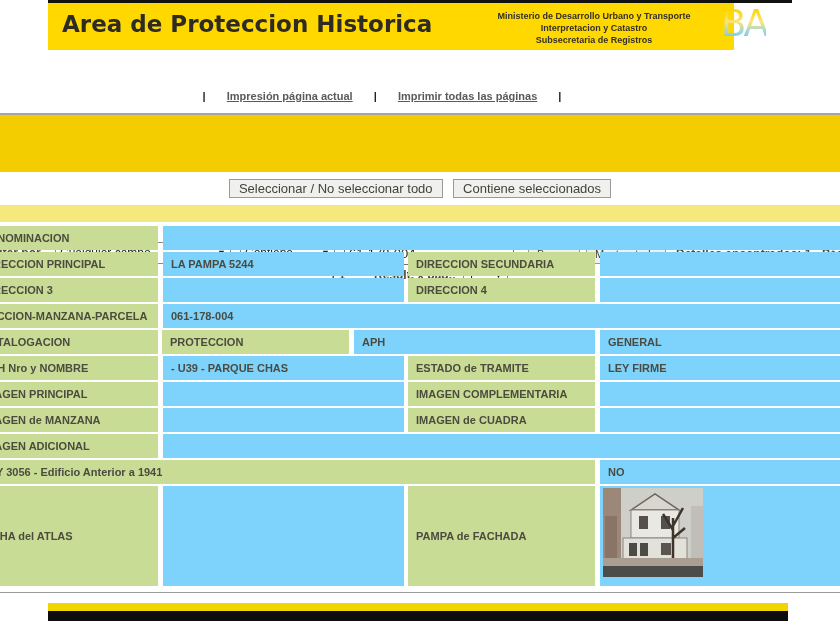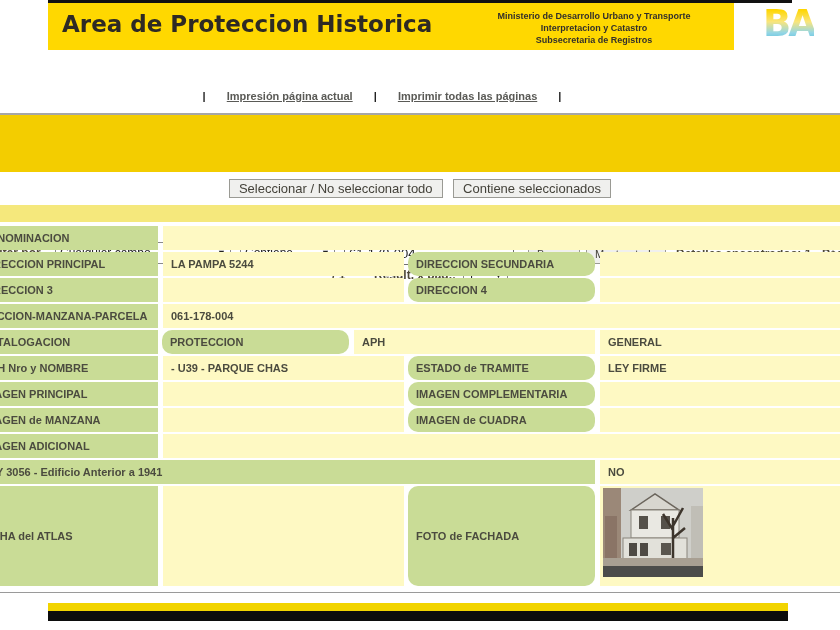--- a/index.html
+++ b/index.html
@@ -13,22 +13,22 @@
   .page-title{
     position:absolute;left:14px;top:8px;font-family:"DejaVu Sans",sans-serif;
     font-size:23px;font-weight:bold;color:#2e2a24;letter-spacing:0px;white-space:nowrap;
   }
   .ministry{
     position:absolute;right:10px;top:7px;width:260px;text-align:center;
     font-size:9px;font-weight:bold;color:#33302a;line-height:12px;
   }
   .logo-bar{position:absolute;left:703px;top:8px;width:13px;height:41px;background:#ffd800;}
   .logo-ba{
-    position:absolute;left:763px;top:2px;font-family:"DejaVu Sans",sans-serif;
-    font-size:37px;font-weight:bold;letter-spacing:-3px;
+    position:absolute;left:721px;top:2px;font-family:"DejaVu Sans",sans-serif;
+    font-size:37px;font-weight:normal;letter-spacing:-3px;
     background:linear-gradient(180deg,#ffd600 18%,#f9e57c 46%,#93d6e6 72%,#3fb0d2 100%);
     -webkit-background-clip:text;background-clip:text;color:transparent;
   }
   
   .links-row{
     position:absolute;left:0;top:90px;width:764px;text-align:center;
     font-size:11px;font-weight:bold;color:#333;
   }
   .links-row .sep{margin:0 18px;color:#222;font-weight:bold;}
   .links-row a{color:#5a5a56;text-decoration:underline;cursor:pointer;}
@@ -60,24 +60,24 @@
   
   .pale-band{position:absolute;left:0;top:205px;width:840px;height:17px;background:#f5e87c;}
   .tbl{position:absolute;left:-26px;top:226px;width:892px;}
   .trow{display:flex;height:24px;margin-bottom:2px;}
   .trow.tall{height:100px;}
   .cell{
     box-sizing:border-box;font-size:11px;font-weight:bold;color:#4b4b3f;
     display:flex;align-items:center;padding-left:8px;white-space:nowrap;overflow:hidden;
   }
   .green{background:#c9dc96;}
-  .gray{background:#fef9c3;}
+  .gray{background:#7dd3fc;}
   .c1{width:184px;}
   .c2{margin-left:5px;width:241px;}
-  .c3{margin-left:4px;width:187px;border-radius:10px;}
+  .c3{margin-left:4px;width:187px;}
   .c4{margin-left:5px;flex:1;}
   .vspan{margin-left:5px;flex:1;}
   .lspan{width:621px;}
   .photo-cell{padding:2px 0 0 3px;align-items:flex-start;}
   .hr-bottom{position:absolute;left:0;top:592px;width:840px;height:1px;background:#9a9a9a;}
   .foot-yellow{position:absolute;left:48px;top:603px;width:740px;height:8px;background:#f2d400;}
   .foot-black{position:absolute;left:48px;top:611px;width:740px;height:10px;background:#0c0c0c;}
 </style>
 </head>
 <body>
@@ -188,21 +188,21 @@
     <div class="cell green c1">IMAGEN ADICIONAL</div>
     <div class="cell gray vspan"></div>
   </div>
   <div class="trow">
     <div class="cell green lspan">LEY 3056 - Edificio Anterior a 1941</div>
     <div class="cell gray c4">NO</div>
   </div>
   <div class="trow tall">
     <div class="cell green c1">FICHA del ATLAS</div>
     <div class="cell gray c2"></div>
-    <div class="cell green c3">FOTO de FACHADA</div>
+    <div class="cell green c3">PAMPA de FACHADA</div>
     <div class="cell gray c4 photo-cell">
       <svg width="100" height="89" xmlns="http://www.w3.org/2000/svg">
         <rect x="0" y="0" width="100" height="89" fill="#cfcfca"></rect>
         <rect x="0" y="0" width="18" height="70" fill="#9b8878"></rect>
         <rect x="2" y="28" width="12" height="42" fill="#8a7466"></rect>
         <rect x="88" y="18" width="12" height="52" fill="#c0beb6"></rect>
         <polygon points="28,22 52,6 76,22" fill="#d8d6cf" stroke="#6b655c" stroke-width="1.5"></polygon>
         <rect x="28" y="22" width="48" height="28" fill="#e9e8e2" stroke="#8a857c" stroke-width="1"></rect>
         <rect x="20" y="50" width="64" height="22" fill="#e2e1da" stroke="#8a857c" stroke-width="1"></rect>
         <rect x="36" y="28" width="9" height="13" fill="#55514a"></rect>

